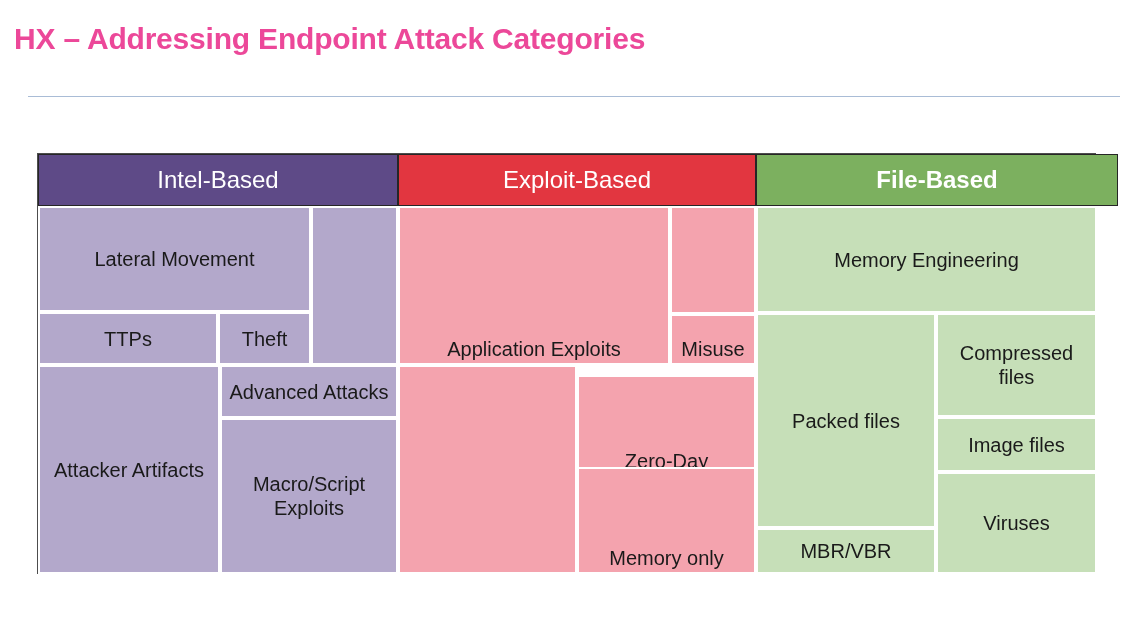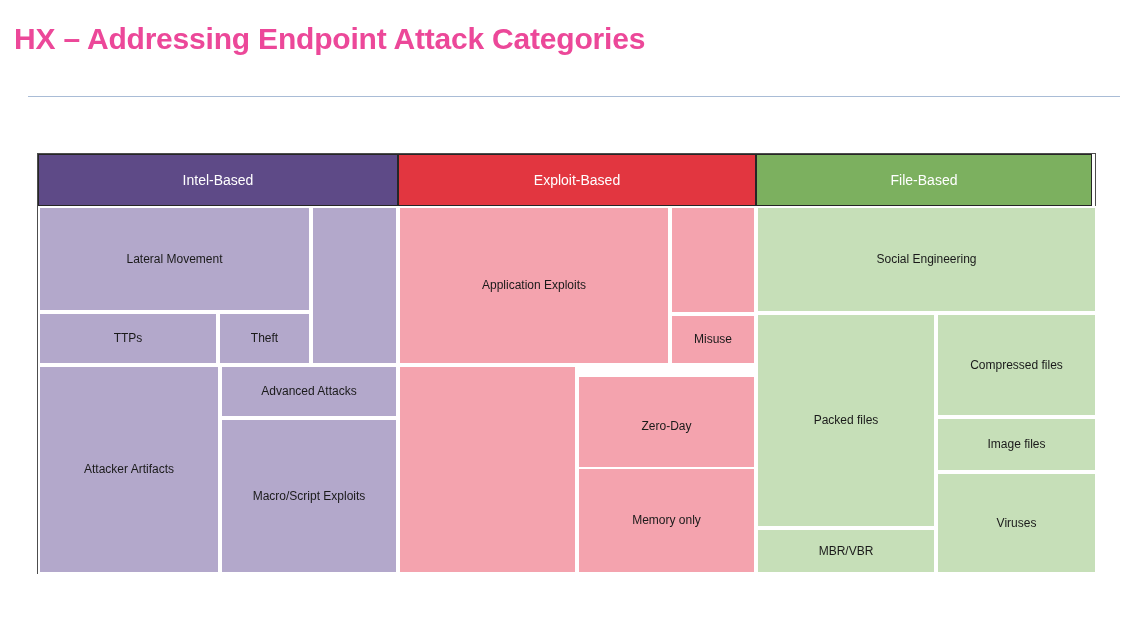--- a/index.html
+++ b/index.html
@@ -51,46 +51,46 @@
 
   
   .cat-header {
     position: absolute;
     box-sizing: border-box;
     border: 1px solid #262626;
     display: flex;
     align-items: center;
     justify-content: center;
     color: #ffffff;
-    font-size: 14px;
+    font-size: 24px;
     line-height: 1.15;
     text-align: center;
     white-space: nowrap;
   }
 
   
   .cell {
     position: absolute;
     box-sizing: border-box;
     border: 2px solid #ffffff;
     display: flex;
     align-items: center;
     justify-content: center;
     text-align: center;
     color: #1a1a1a;
-    font-size: 12px;
+    font-size: 20px;
     line-height: 1.2;
     padding: 2px 6px;
     overflow: hidden;
   }
   .cell span { display: block; }
 
   
   .fill-intel   { background: #b3a8cb; }
-  .fill-exploit { background: #f4a3ae; }
+  .fill-exploit { background: #f4a3ae; align-items: flex-end; }
   .fill-file    { background: #c6dfb8; }
 
   .hdr-intel   { background: #5e4a87; }
   .hdr-exploit { background: #e23640; text-align: center; }
   .hdr-file    { background: #7cb05f; }
 </style>
 </head>
 <body>
 
 <div id="slide-title">HX – Addressing Endpoint Attack Categories</div>
@@ -98,21 +98,21 @@
 <div id="title-rule"></div>
 
 <div id="treemap">
   <div id="treemap-headers">
       <div class="cat-header hdr-intel" style="left: 0px; top: 0px; width: 360px; height: 52px;">
         <span>Intel-Based</span>
       </div>
       <div class="cat-header hdr-exploit" style="left: 360px; top: 0px; width: 358px; height: 52px;">
         <span>Exploit-Based</span>
       </div>
-      <div class="cat-header hdr-file" style="left: 718px; top: 0px; width: 336px; height: 52px;">
+      <div class="cat-header hdr-file" style="left: 718px; top: 0px; width: 362px; height: 52px; font-weight: bold;">
         <span>File-Based</span>
       </div>
     </div>
   <div id="treemap-cells">
       <div class="cell fill-intel" style="left: 0px; top: 52px; width: 273px; height: 106px;">
         <span>Lateral Movement</span>
       </div>
       <div class="cell fill-intel" style="left: 0px; top: 158px; width: 180px; height: 53px;">
         <span>TTPs</span>
       </div>
@@ -137,21 +137,21 @@
         <span>Misuse</span>
       </div>
       <div class="cell fill-exploit" style="left: 360px; top: 211px; width: 179px; height: 209px;"></div>
       <div class="cell fill-exploit" style="left: 539px; top: 221px; width: 179px; height: 102px;">
         <span>Zero-Day</span>
       </div>
       <div class="cell fill-exploit" style="left: 539px; top: 313px; width: 179px; height: 107px;">
         <span>Memory only</span>
       </div>
       <div class="cell fill-file" style="left: 718px; top: 52px; width: 341px; height: 107px;">
-        <span>Social Engineering</span>
+        <span>Memory Engineering</span>
       </div>
       <div class="cell fill-file" style="left: 718px; top: 159px; width: 180px; height: 215px;">
         <span>Packed files</span>
       </div>
       <div class="cell fill-file" style="left: 718px; top: 374px; width: 180px; height: 46px;">
         <span>MBR/VBR</span>
       </div>
       <div class="cell fill-file" style="left: 898px; top: 159px; width: 161px; height: 104px;">
         <span>Compressed files</span>
       </div>

